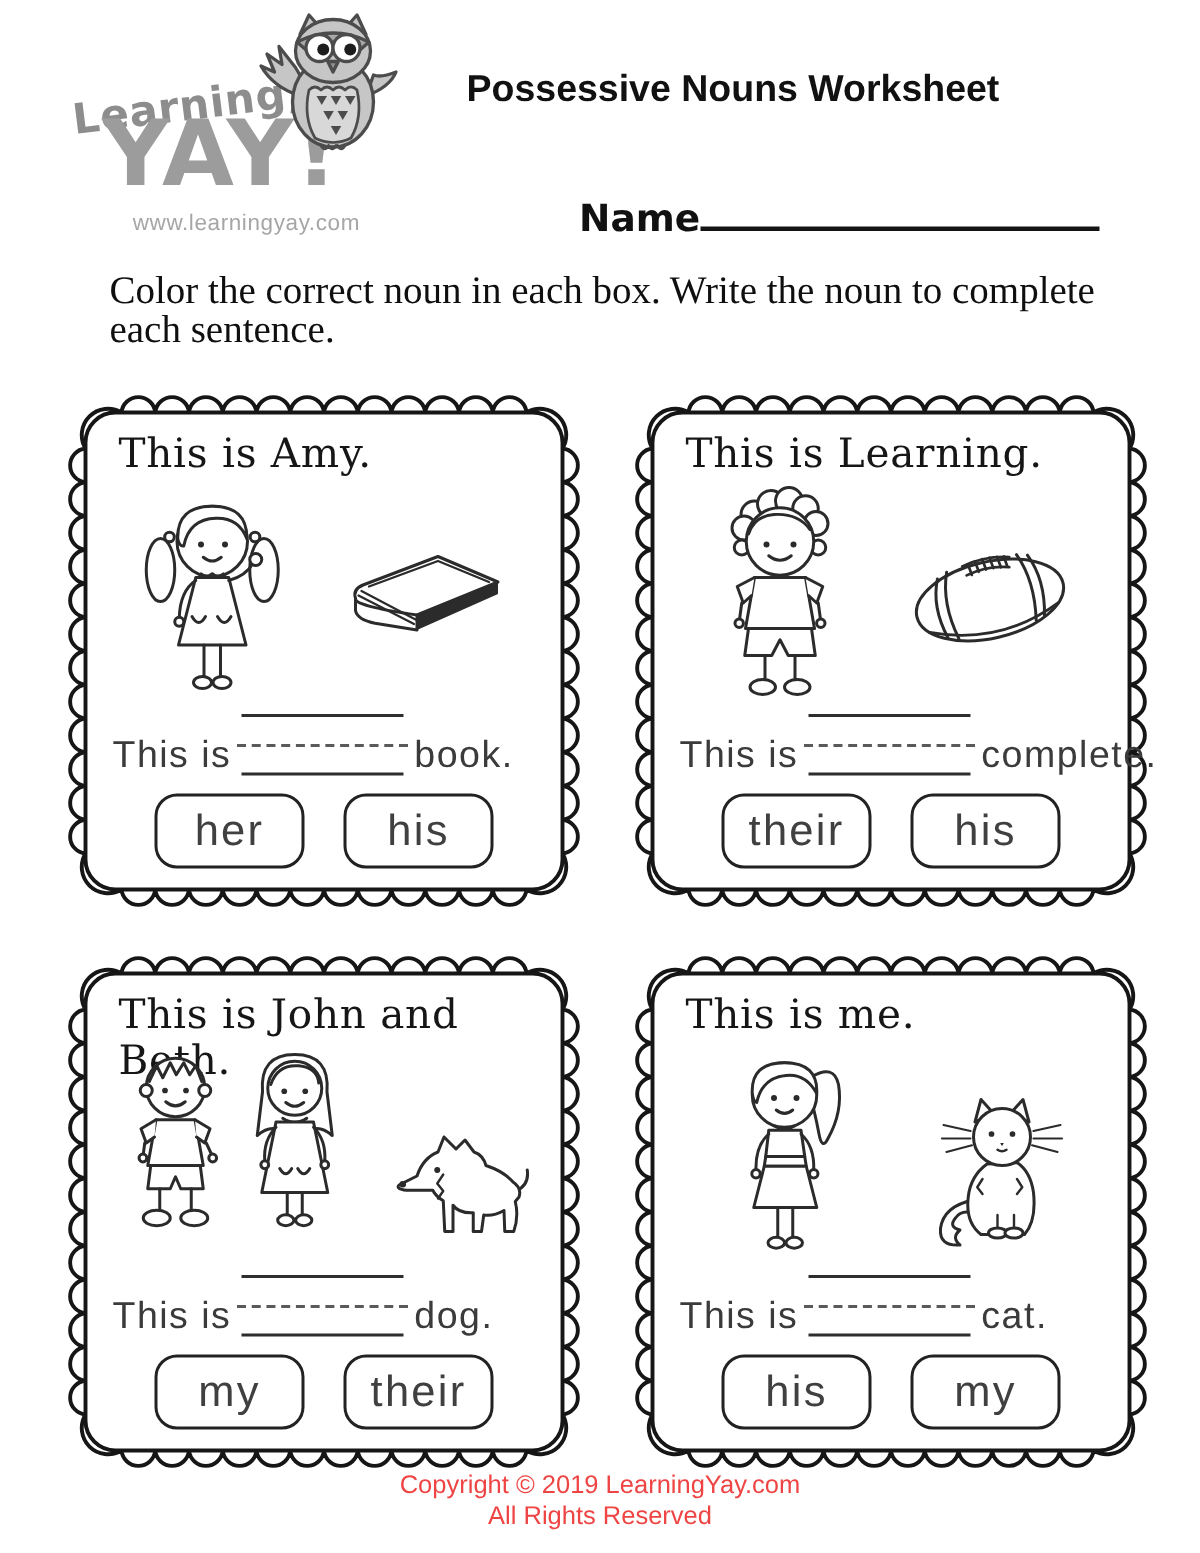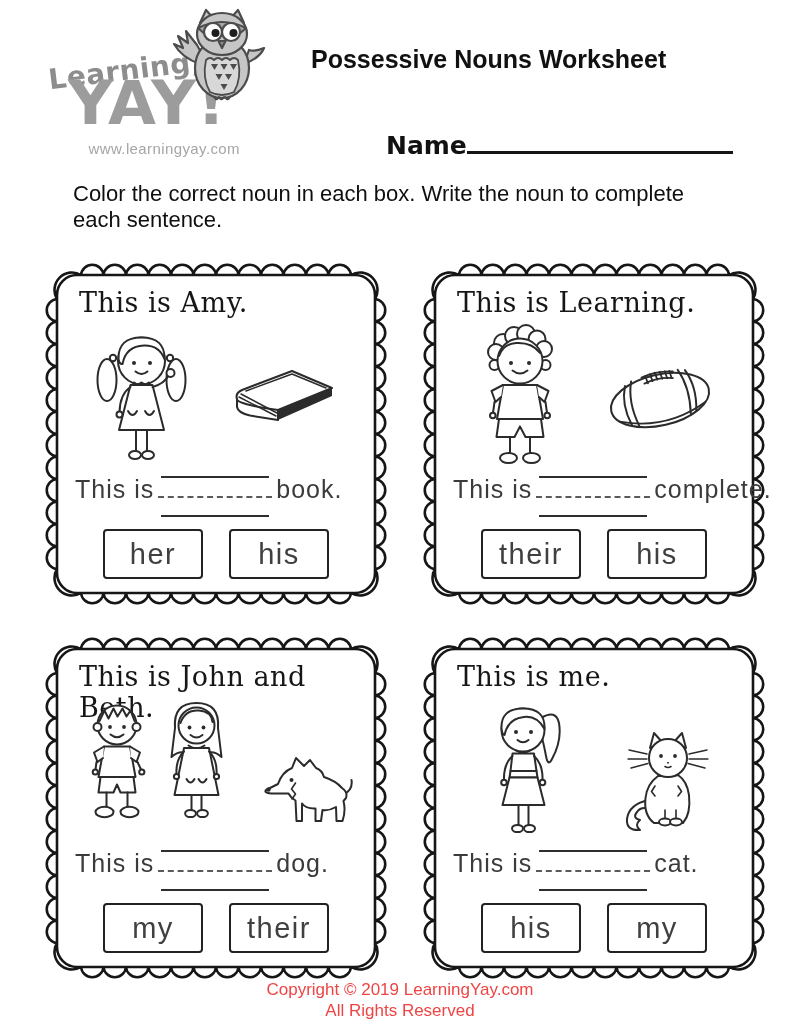--- a/index.html
+++ b/index.html
@@ -16,50 +16,50 @@
              font-size:15px;color:#a6a6a6;letter-spacing:.4px;}
   .owl{position:absolute;left:136px;top:0px;}
 
   
   .title{position:absolute;left:311px;top:45px;font-family:Liberation Sans, sans-serif;
          font-weight:600;font-size:25px;color:#111;}
   .name-row{position:absolute;left:386px;top:131px;font-family:"DejaVu Sans",sans-serif;
             font-weight:600;font-size:25px;color:#111;white-space:nowrap;}
   .name-underline{display:inline-block;width:266px;height:2px;border-bottom:3px solid #141414;}
 
-  .instructions{position:absolute;left:73px;top:181px;width:680px;font-size:22px;
-                line-height:26px;color:#0f0f0f;}
+  .instructions{position:absolute;left:73px;top:181px;width:680px;font-size:26px;
+                line-height:26px;color:#0f0f0f;font-family:Liberation Serif, serif;}
 
   
   .cards{position:absolute;left:42px;top:260px;display:grid;
          grid-template-columns:348px 348px;grid-template-rows:348px 348px;
          column-gap:30px;row-gap:26px;}
   .card{position:relative;width:348px;height:348px;}
   .card svg.scallop{position:absolute;left:0;top:0;}
   .scallop-path{fill:#fff;stroke:#161616;stroke-width:2.6;}
   .inner-rect{fill:#fff;stroke:#161616;stroke-width:2.6;}
   .card-content{position:absolute;left:17px;top:17px;right:17px;bottom:17px;
                 display:flex;flex-direction:column;padding:8px 14px 10px;}
   .card-heading{font-family:"DejaVu Serif",serif;font-size:27px;letter-spacing:.5px;
                 color:#161616;margin:2px 0 0 6px;}
   .figures{flex:1;display:flex;justify-content:space-around;align-items:flex-end;
            padding:4px 2px 0;min-height:0;}
   .fig-object{margin-bottom:34px;}
   .fig-object.low{margin-bottom:8px;}
 
-  .sentence{display:flex;align-items:flex-start;gap:7px;margin:4px 0 2px 2px;
+  .sentence{display:flex;align-items:flex-end;gap:7px;margin:4px 0 2px 2px;
             font-size:25px;letter-spacing:1px;color:#3b3b3b;white-space:nowrap;}
   .sentence span{line-height:1.1;}
   .blank{width:108px;height:37px;border-top:2.3px solid #2e2e2e;border-bottom:2.3px solid #2e2e2e;
          position:relative;flex-shrink:0;}
   .blank::after{content:"";position:absolute;left:-3px;right:-3px;top:calc(50% - 1px);
                 border-top:2px dashed #5a5a5a;}
 
   .options{display:flex;justify-content:center;gap:26px;margin:10px 0 2px;}
-  .option{min-width:100px;height:50px;border:2.2px solid #222;border-radius:4px;
+  .option{min-width:100px;height:50px;border:2.2px solid #222;border-radius:15px;
           display:flex;align-items:center;justify-content:center;padding:0 16px;
           font-size:29px;color:#404040;letter-spacing:1.5px;box-sizing:border-box;}
 
   
   .footer{position:absolute;left:0;top:979px;width:100%;text-align:center;
           font-size:17px;line-height:21px;color:#ef4444;}
 </style>
 </head>
 <body>
 

